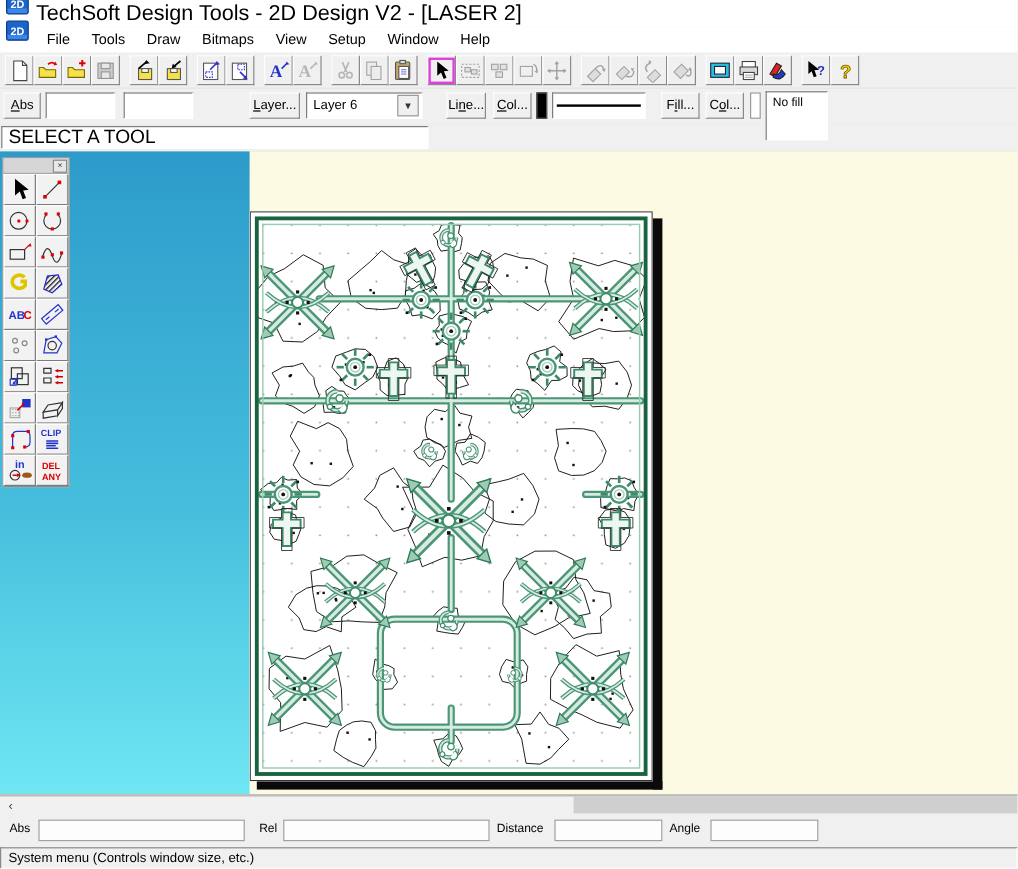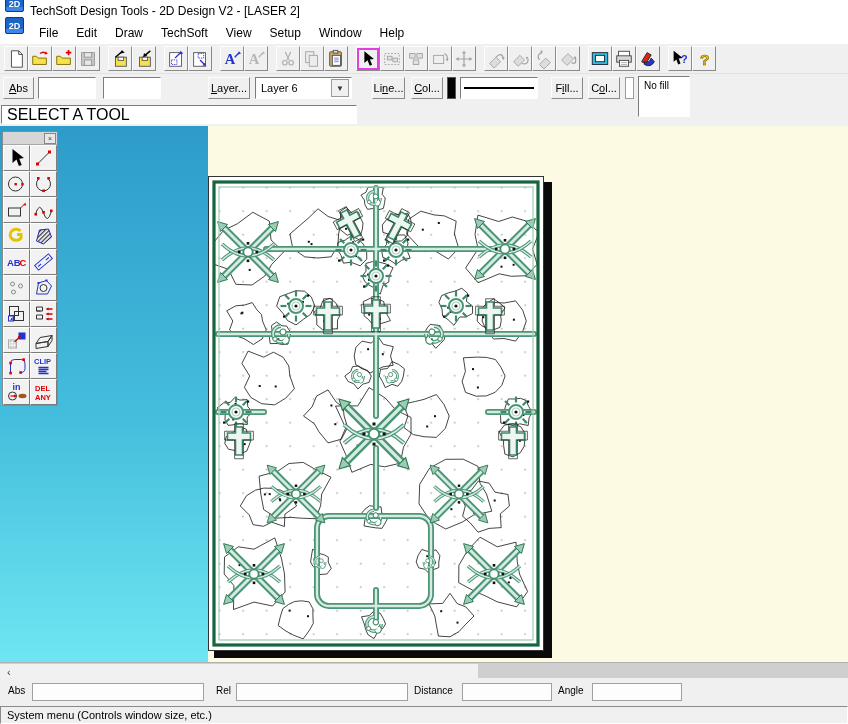--- a/index.html
+++ b/index.html
@@ -6,21 +6,21 @@
   body{width:848px;height:724px;overflow:hidden;font-family:"Liberation Sans",sans-serif;
        background:#f0f0f0;position:relative;font-size:11px;color:#000;}
   .abs{position:absolute;}
   
   #titlebar{left:0;top:0;width:848px;height:22px;background:#fff;display:flex;align-items:center;}
   #menubar{left:0;top:22px;width:848px;height:22px;background:#fff;display:flex;align-items:center;
            border-bottom:1px solid #d9d9d9;}
   .appicon{width:17px;height:15px;background:#1c64c8;border:1px solid #0a3c8a;border-radius:2px;
            color:#fff;font-weight:bold;font-size:9px;display:flex;align-items:center;justify-content:center;
            margin:0 6px 15px 5px;box-shadow:inset 0 -4px 0 #3c86e8;}
-  #titlebar .t{font-size:12px;}
+  #titlebar .t{font-size:18px;}
   .menu-item{font-size:12px;padding:3px 9px;cursor:default;}
   
   #toolbar-main{left:0;top:44px;width:848px;height:30px;background:#f0f0f0;display:flex;
                 align-items:center;padding-left:4px;box-sizing:border-box;border-bottom:1px solid #e3e3e3;}
   .tbtn{width:24px;height:25px;background:#f0f0f0;border:1px solid;border-color:#fdfdfd #8a8a8a #8a8a8a #fdfdfd;
         display:flex;align-items:center;justify-content:center;box-sizing:border-box;padding:0;}
   .tbtn.active span.ic{outline:2px solid #e040e0;outline-offset:-1px;}
   .tbtn span.ic{width:20px;height:20px;display:flex;align-items:center;justify-content:center;}
   .tsep{width:8px;height:25px;}
   #toolbar-format{left:0;top:74px;width:848px;height:30px;background:#f0f0f0;border-bottom:1px solid #dcdcdc;}
@@ -73,21 +73,21 @@
 </head>
 <body>
 
 <div id="titlebar" class="abs">
   <span class="appicon">2D</span>
   <span class="t">TechSoft Design Tools - 2D Design V2 - [LASER 2]</span>
 </div>
 
 <div id="menubar" class="abs">
   <span class="appicon">2D</span>
-  <span id="menu-items"><span class="menu-item">File</span><span class="menu-item">Edit</span><span class="menu-item">Draw</span><span class="menu-item">TechSoft</span><span class="menu-item">View</span><span class="menu-item">Setup</span><span class="menu-item">Window</span><span class="menu-item">Help</span></span>
+  <span id="menu-items"><span class="menu-item">File</span><span class="menu-item">Tools</span><span class="menu-item">Draw</span><span class="menu-item">Bitmaps</span><span class="menu-item">View</span><span class="menu-item">Setup</span><span class="menu-item">Window</span><span class="menu-item">Help</span></span>
 </div>
 
 <div id="toolbar-main" class="abs">
     <button class="tbtn">
       <span class="ic">
         <svg viewBox="0 0 22 22" width="20" height="20" xmlns="http://www.w3.org/2000/svg">
           <path d="M6,2 h8 l4,4 v14 H6z" fill="#fff" stroke="#444"></path>
           <path d="M14,2 v4 h4" fill="none" stroke="#444"></path>
         </svg>
       </span>

